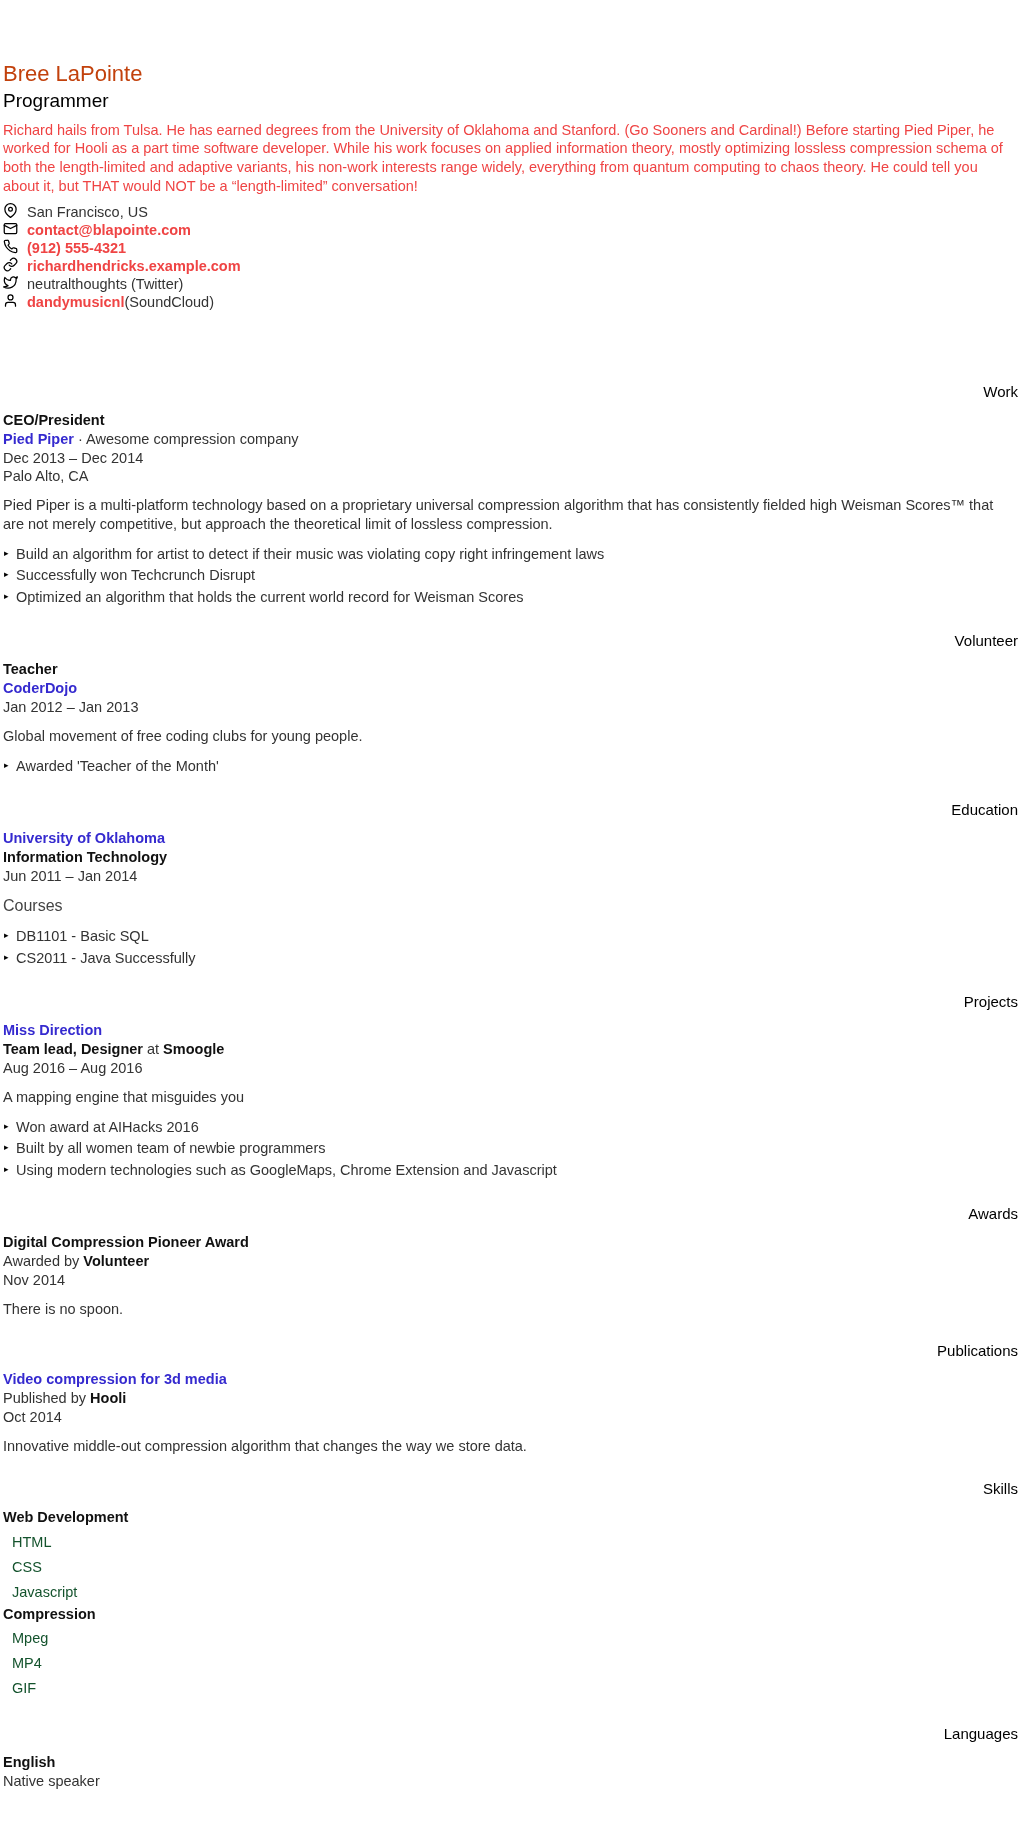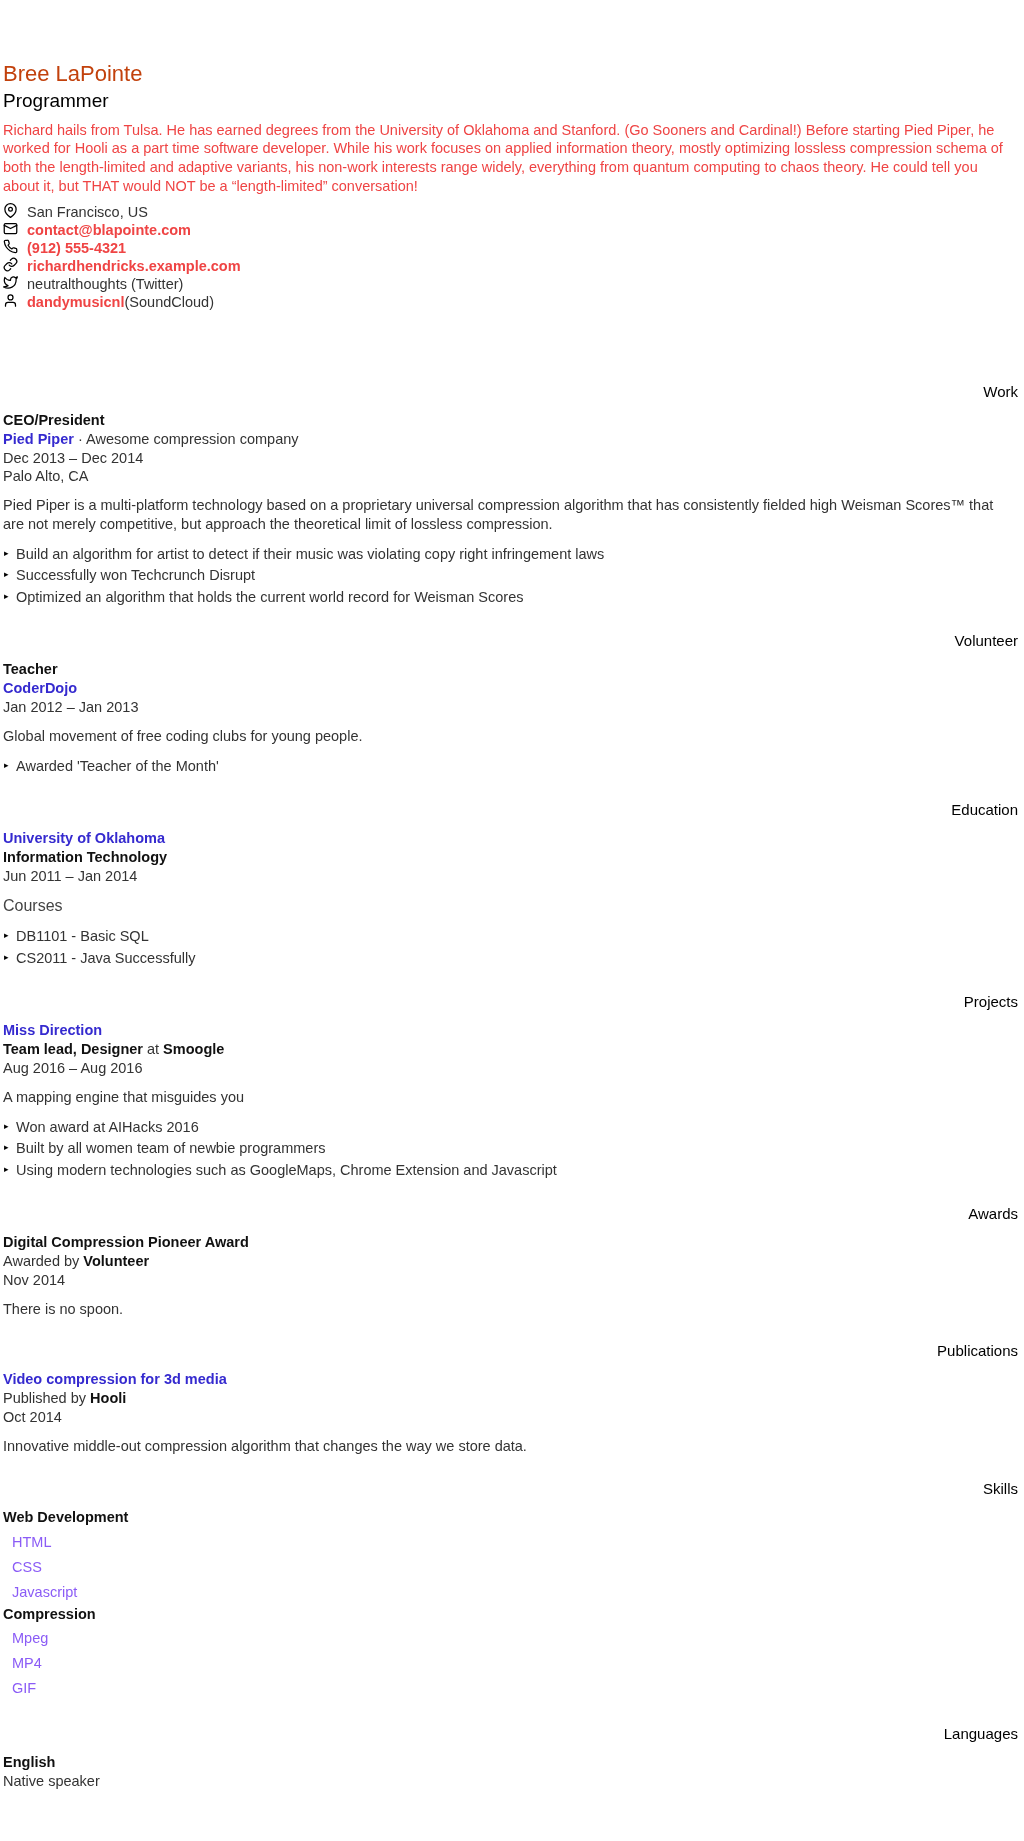--- a/index.html
+++ b/index.html
@@ -30,21 +30,21 @@
   a.t-linkreg{font-weight:700;color:#ef4444;text-decoration:none;cursor:pointer}
 
   p.desc{margin:10px 0 0;color:#333;max-width:1012px}
   .small-label{margin-top:10px;font-size:16px;color:#444;line-height:1.3}
 
   ul.bullets{list-style:none;margin:10px 0 0;padding:0}
   ul.bullets li{position:relative;padding-left:13px;line-height:1.48;color:#333}
   ul.bullets li::before{content:"\25B8";position:absolute;left:1px;top:5px;font-size:9px;line-height:1;color:#000}
 
   ul.keywords{list-style:none;margin:3px 0 0;padding:0 0 0 9px}
-  ul.keywords li{line-height:1.72;color:#8b5cf6}
+  ul.keywords li{line-height:1.72;color:#14532d}
 </style>
 </head>
 <body>
 
 <header data-name="resume-header">
   <h1 data-name="person-name">Bree LaPointe</h1>
   <h2 class="role" data-name="person-role">Programmer</h2>
   <p class="summary" data-name="summary-text">Richard hails from Tulsa. He has earned degrees from the University of Oklahoma and Stanford. (Go Sooners and Cardinal!) Before starting Pied Piper, he worked for Hooli as a part time software developer. While his work focuses on applied information theory, mostly optimizing lossless compression schema of both the length-limited and adaptive variants, his non-work interests range widely, everything from quantum computing to chaos theory. He could tell you about it, but THAT would NOT be a “length-limited” conversation!</p>
   <ul id="contact-list" data-name="contact-list">
       <li data-name="contact-item">

